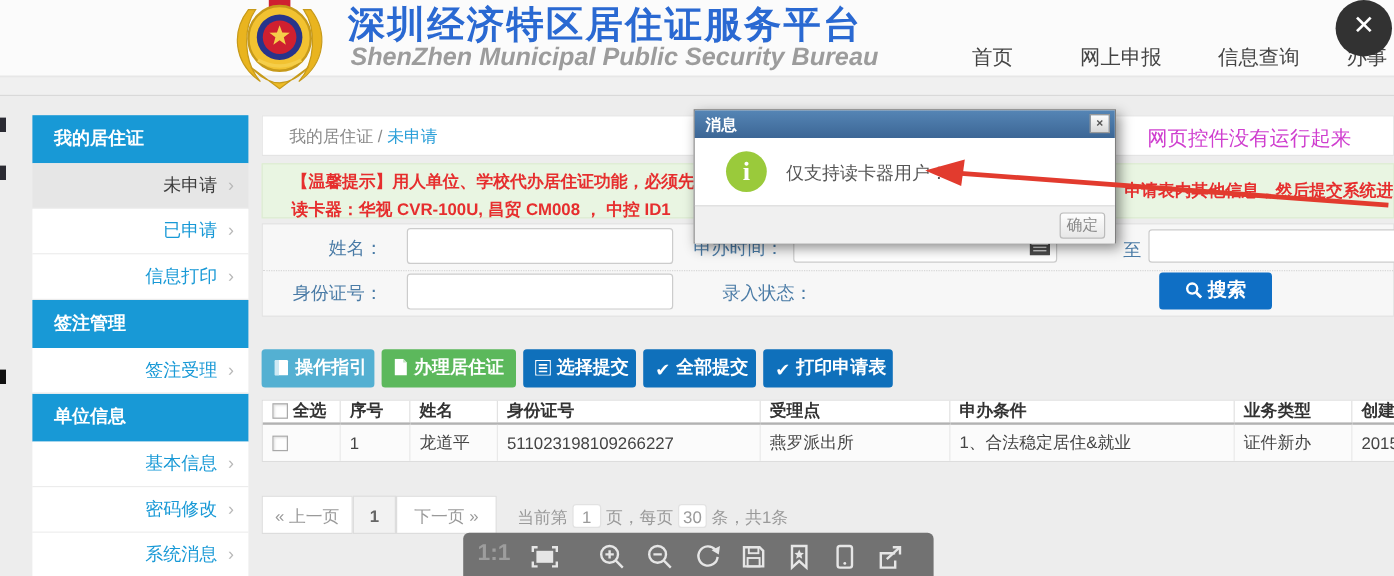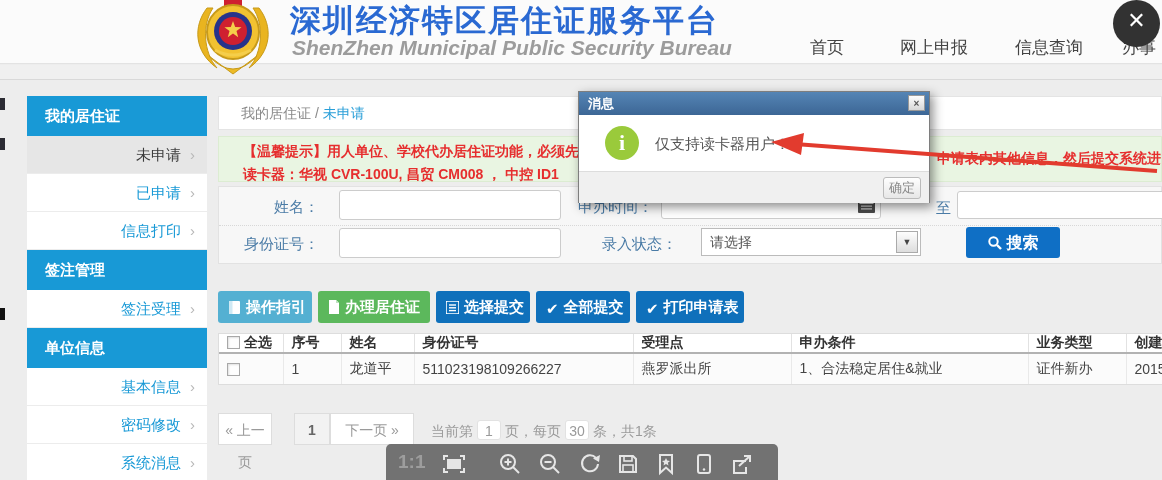--- a/index.html
+++ b/index.html
@@ -168,20 +168,21 @@
       <span class="chev">›</span>
     </div>
   </div>
 
   <div class="crumb-bar">
     <div class="crumb">
       <span>我的居住证</span>
       <span>/</span>
       <span class="cur">未申请</span>
     </div>
+    <div class="plugin-err">网页控件没有运行起来</div>
   </div>
 
   <div class="notice">
     <div class="l1">【温馨提示】用人单位、学校代办居住证功能，必须先</div>
     <div class="l1r">申请表内其他信息，然后提交系统进</div>
     <div class="l2">读卡器：华视 CVR-100U, 昌贸 CM008 ， 中控 ID1</div>
   </div>
 
   <div class="formbox">
     <div class="sep"></div>
@@ -196,24 +197,20 @@
           <rect x="3" y="10.3" width="11" height="1.2" fill="#cfcfcf"></rect>
         </svg>
     </div>
     <div class="flabel" style="left:717px;top:12px">至</div>
     <div class="dateinput" style="left:738px;top:4px;width:414px;height:28px">
       
     </div>
     <div class="flabel" style="right:842px;top:48px">身份证号：</div>
     <input class="tinput" style="left: 120px; top: 41px; width: 222px;">
     <div class="flabel" style="left:383px;top:48px">录入状态：</div>
-    <div class="selectbox">
-      <span class="val">请选择</span>
-      <span class="arrow">▼</span>
-    </div>
     <div class="search-btn">
       <svg width="14" height="14" viewBox="0 0 14 14">
           <circle cx="5.5" cy="5.5" r="4.2" fill="none" stroke="#fff" stroke-width="2"></circle>
           <line x1="9" y1="9" x2="13" y2="13" stroke="#fff" stroke-width="2.4"></line>
         </svg><span>搜索</span>
     </div>
   </div>
 
   <div class="actions">
     <div class="abtn" style="left:0;width:94px;background:#54b0d2">
@@ -277,21 +274,21 @@
           <td>燕罗派出所</td>
           <td>1、合法稳定居住&amp;就业</td>
           <td>证件新办</td>
           <td>2015</td>
         </tr>
       </tbody>
     </table>
   </div>
 
   <div class="pager">
-    <div class="pbtn" style="left:0;width:54px">« 上一页</div>
+    <div class="pbtn" style="left:0;width:76px">« 上一页</div>
     <div class="pbtn num" style="left:76px;width:36px">1</div>
     <div class="pbtn" style="left:112px;width:84px">下一页 »</div>
     <div class="pginfo">
       <span>当前第</span><span class="mini">1</span><span>页，每页</span><span class="mini">30</span><span>条，共1条</span>
     </div>
   </div>
 
   <div class="modal">
     <div class="modal-title">
       <span>消息</span>

